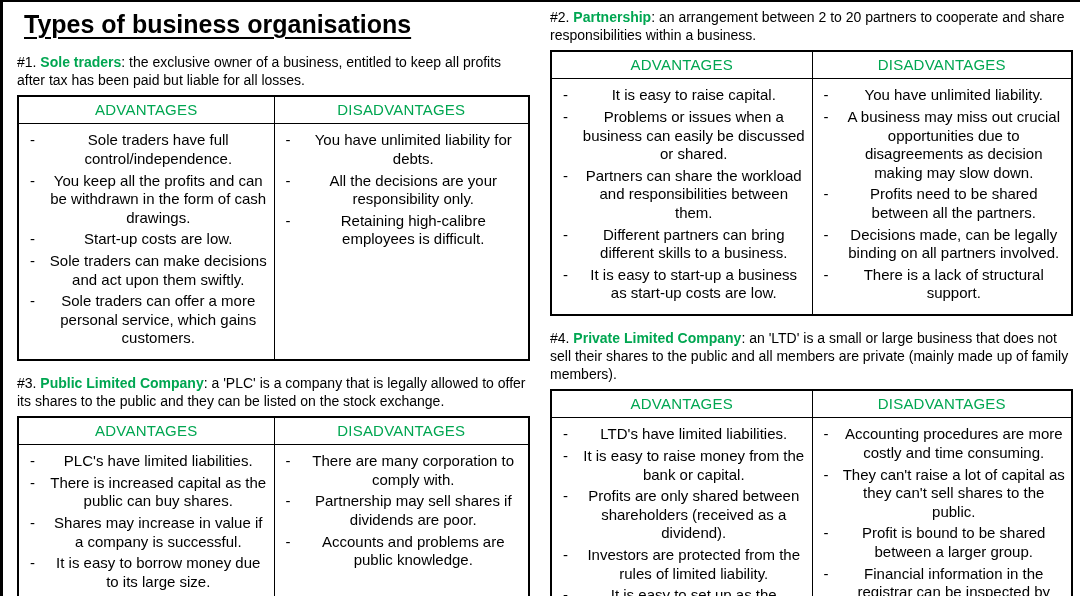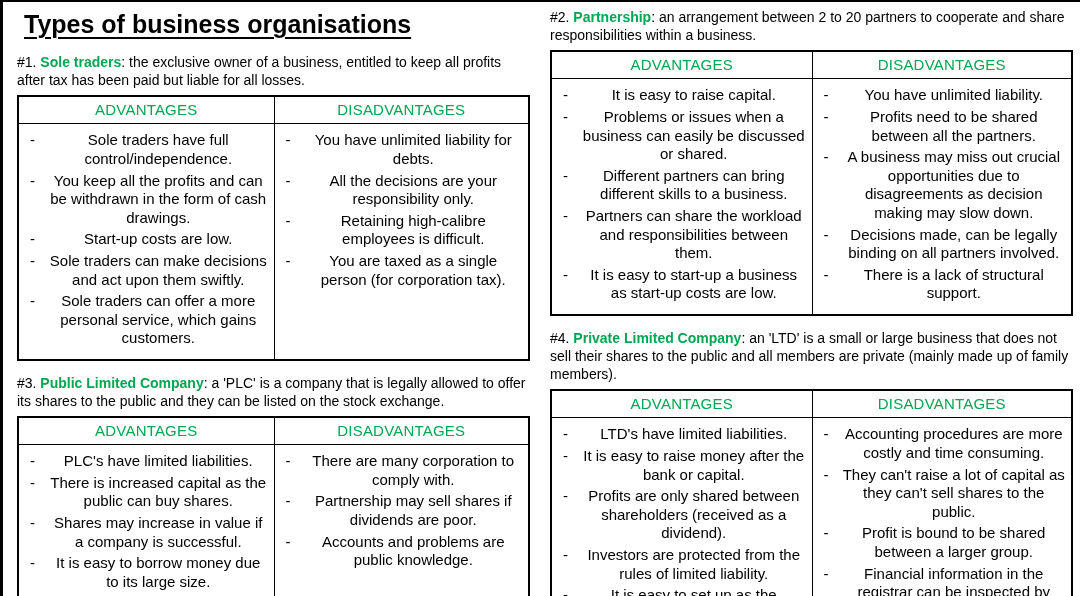--- a/index.html
+++ b/index.html
@@ -66,21 +66,20 @@
               <li>Start-up costs are low.</li>
               <li>Sole traders can make decisions and act upon them swiftly.</li>
               <li>Sole traders can offer a more personal service, which gains customers.</li>
             </ul>
           </div>
           <div class="td">
             <ul class="items">
               <li>You have unlimited liability for debts.</li>
               <li>All the decisions are your responsibility only.</li>
               <li>Retaining high-calibre employees is difficult.</li>
-              <li>You are taxed as a single person (for corporation tax).</li>
             </ul>
           </div>
         </div>
       </div>
     </section>
 
     <section>
       <p class="sec-head"><span>#3.</span>
         <span class="term">Public Limited Company</span><span>: a 'PLC' is a company that is legally allowed to offer its shares to the public and they can be listed on the stock exchange.</span></p>
       <div class="tbl">
@@ -120,51 +119,51 @@
       <div class="tbl">
         <div class="thead">
           <div class="th">ADVANTAGES</div>
           <div class="th">DISADVANTAGES</div>
         </div>
         <div class="tbody">
           <div class="td">
             <ul class="items">
               <li>It is easy to raise capital.</li>
               <li>Problems or issues when a business can easily be discussed or shared.</li>
+              <li>Partners can share the workload and responsibilities between them.</li>
               <li>Different partners can bring different skills to a business.</li>
-              <li>Partners can share the workload and responsibilities between them.</li>
               <li>It is easy to start-up a business as start-up costs are low.</li>
             </ul>
           </div>
           <div class="td">
             <ul class="items">
               <li>You have unlimited liability.</li>
+              <li>A business may miss out crucial opportunities due to disagreements as decision making may slow down.</li>
               <li>Profits need to be shared between all the partners.</li>
-              <li>A business may miss out crucial opportunities due to disagreements as decision making may slow down.</li>
               <li>Decisions made, can be legally binding on all partners involved.</li>
               <li>There is a lack of structural support.</li>
             </ul>
           </div>
         </div>
       </div>
     </section>
 
     <section>
       <p class="sec-head"><span>#4.</span>
         <span class="term">Private Limited Company</span><span>: an 'LTD' is a small or large business that does not sell their shares to the public and all members are private (mainly made up of family members).</span></p>
       <div class="tbl">
         <div class="thead">
           <div class="th">ADVANTAGES</div>
           <div class="th">DISADVANTAGES</div>
         </div>
         <div class="tbody">
           <div class="td">
             <ul class="items">
               <li>LTD's have limited liabilities.</li>
-              <li>It is easy to raise money after the bank or capital.</li>
+              <li>It is easy to raise money from the bank or capital.</li>
               <li>Profits are only shared between shareholders (received as a dividend).</li>
               <li>Investors are protected from the rules of limited liability.</li>
               <li>It is easy to set up as the company is private.</li>
             </ul>
           </div>
           <div class="td">
             <ul class="items">
               <li>Accounting procedures are more costly and time consuming.</li>
               <li>They can't raise a lot of capital as they can't sell shares to the public.</li>
               <li>Profit is bound to be shared between a larger group.</li>

